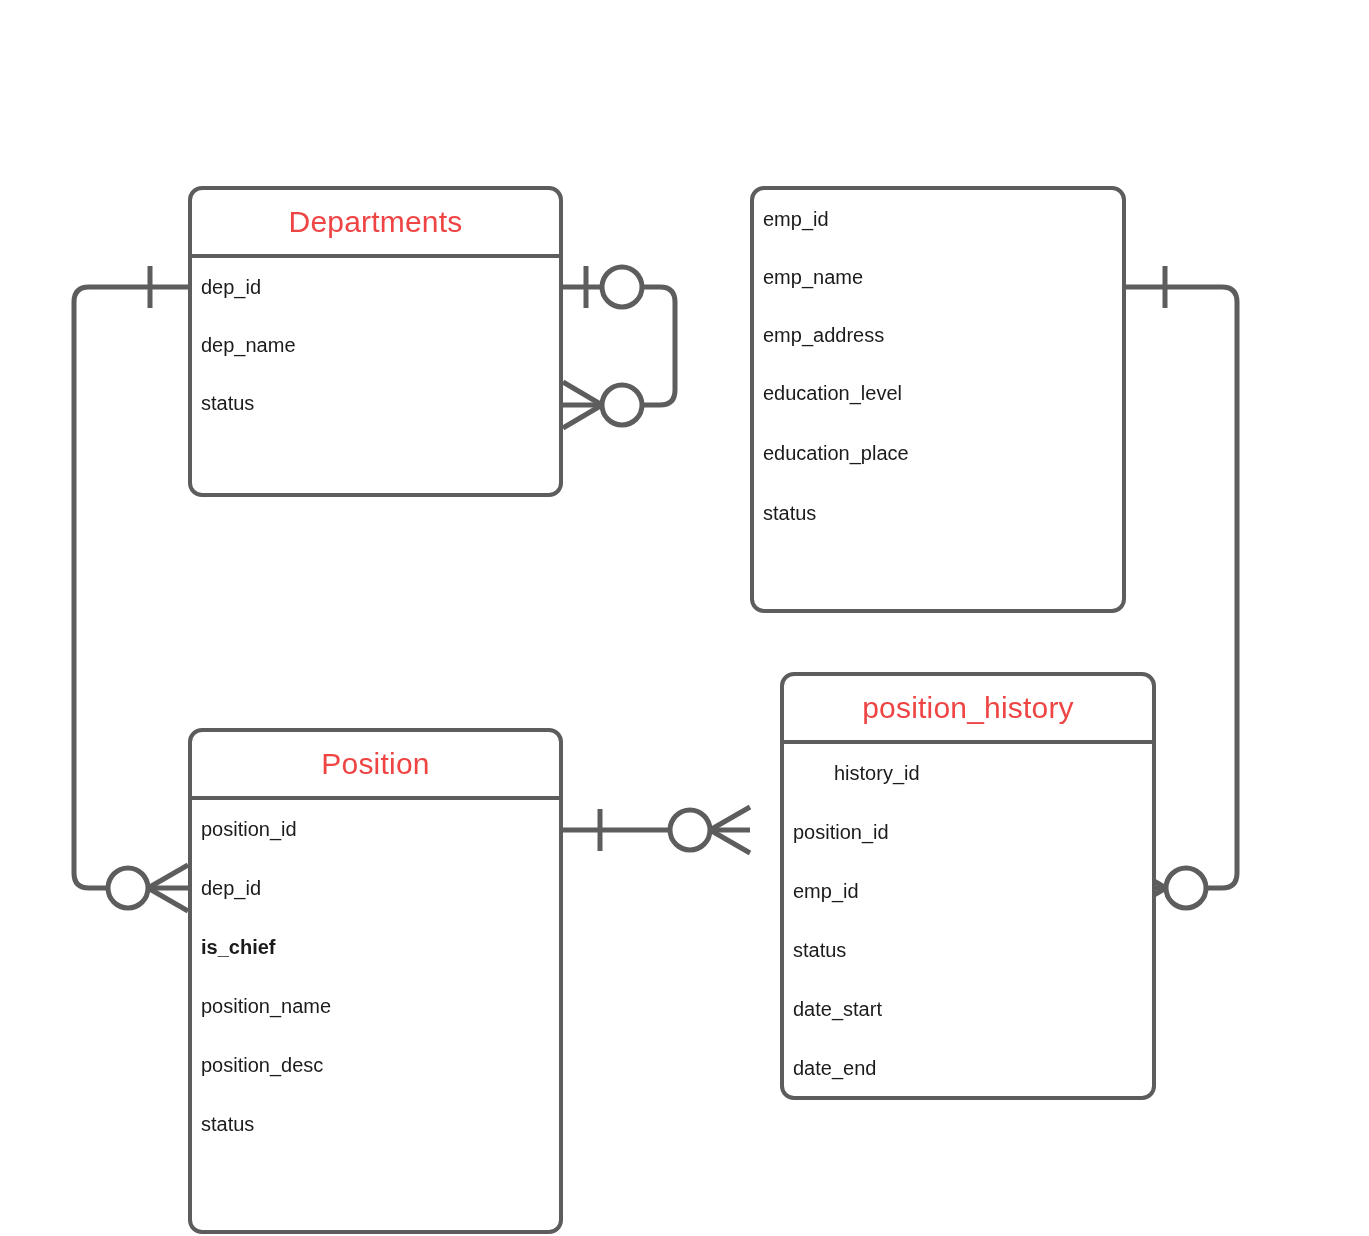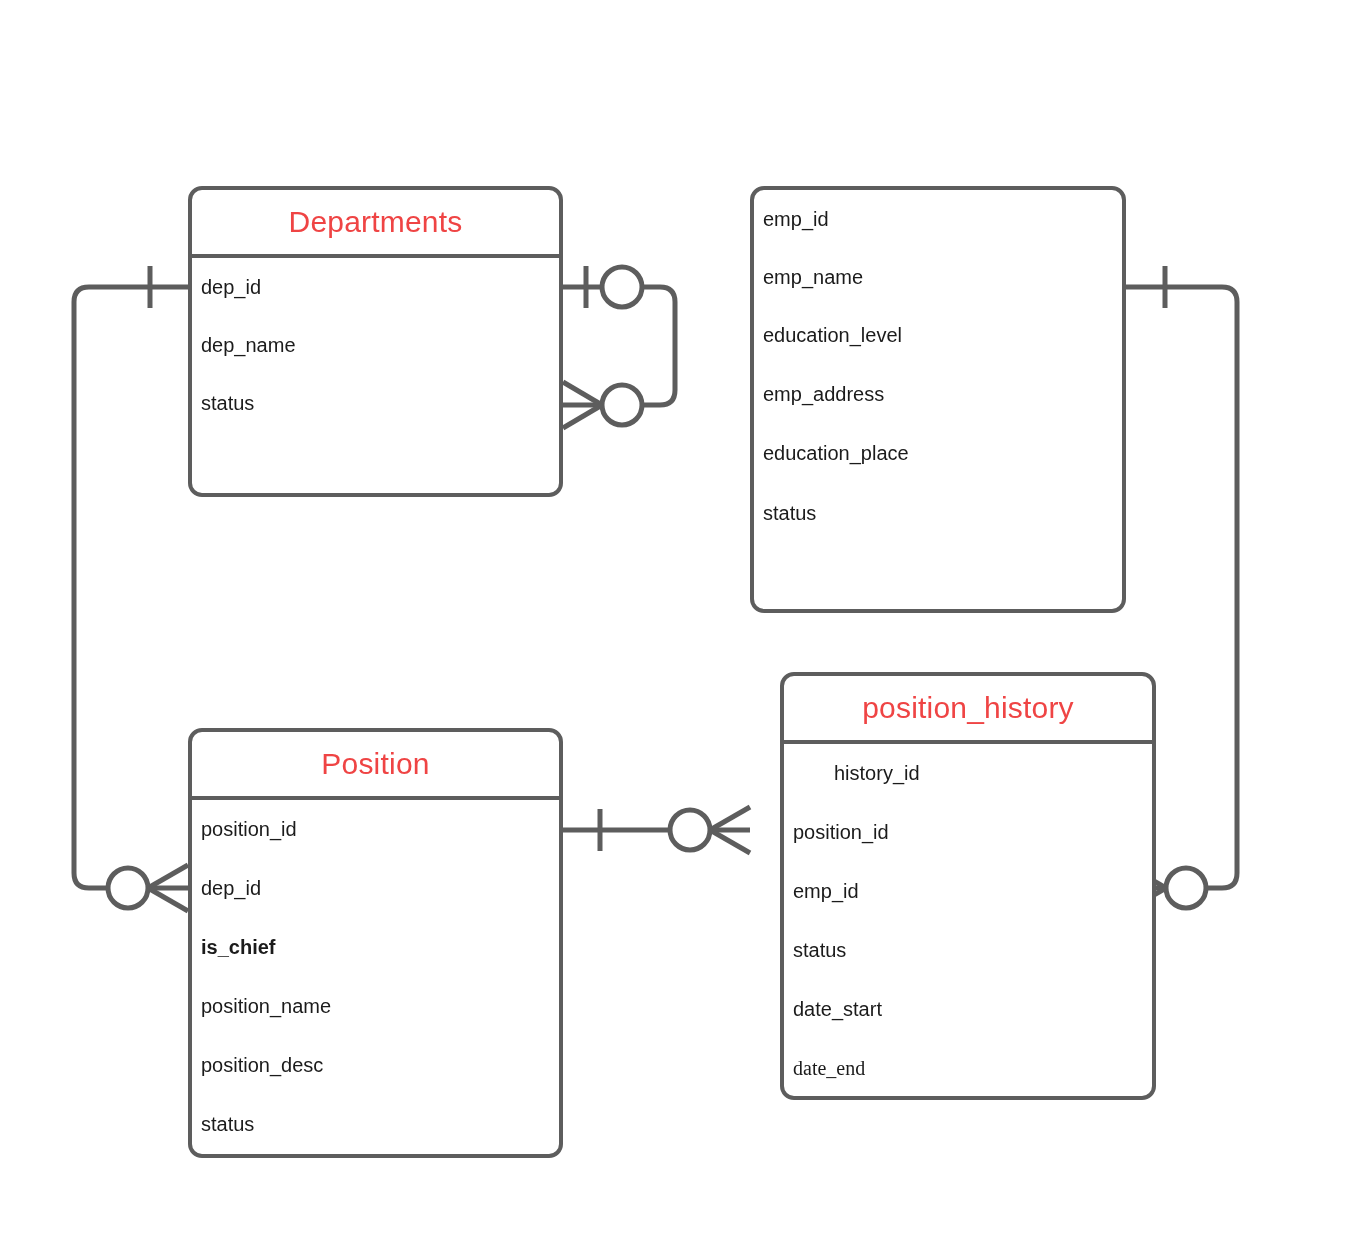--- a/index.html
+++ b/index.html
@@ -82,28 +82,28 @@
       <li class="attr" style="height:58px;">dep_id</li>
       <li class="attr" style="height:58px;">dep_name</li>
       <li class="attr" style="height:58px;">status</li>
     </ul>
   </div>
 
   <div class="entity" style="left:750px;top:186px;width:376px;height:427px;">
     <ul class="attr-list">
       <li class="attr" style="height:58px;">emp_id</li>
       <li class="attr" style="height:58px;">emp_name</li>
+      <li class="attr" style="height:58px;">emp_address</li>
       <li class="attr" style="height:59px;">education_level</li>
-      <li class="attr" style="height:58px;">emp_address</li>
       <li class="attr" style="height:60px;">education_place</li>
       <li class="attr" style="height:60px;">status</li>
     </ul>
   </div>
 
-  <div class="entity" style="left:188px;top:728px;width:375px;height:430px;">
+  <div class="entity" style="left:188px;top:728px;width:375px;height:506px;">
     <div class="entity-header">
       <span class="entity-title">Position</span>
     </div>
     <ul class="attr-list">
       <li class="attr" style="height:59px;">position_id</li>
       <li class="attr" style="height:59px;">dep_id</li>
       <li class="attr" style="height:59px;font-weight:bold;">is_chief</li>
       <li class="attr" style="height:59px;">position_name</li>
       <li class="attr" style="height:59px;">position_desc</li>
       <li class="attr" style="height:59px;">status</li>
@@ -113,17 +113,17 @@
   <div class="entity" style="left:780px;top:672px;width:376px;height:428px;">
     <div class="entity-header">
       <span class="entity-title">position_history</span>
     </div>
     <ul class="attr-list">
       <li class="attr" style="height:59px;margin-left:41px;">history_id</li>
       <li class="attr" style="height:59px;">position_id</li>
       <li class="attr" style="height:59px;">emp_id</li>
       <li class="attr" style="height:59px;">status</li>
       <li class="attr" style="height:59px;text-align:center;">date_start</li>
-      <li class="attr" style="height:59px;font-family:Liberation Serif, serif;">date_end</li>
+      <li class="attr" style="height:59px;">date_end</li>
     </ul>
   </div>
 
 </div>
 
 </body></html>

